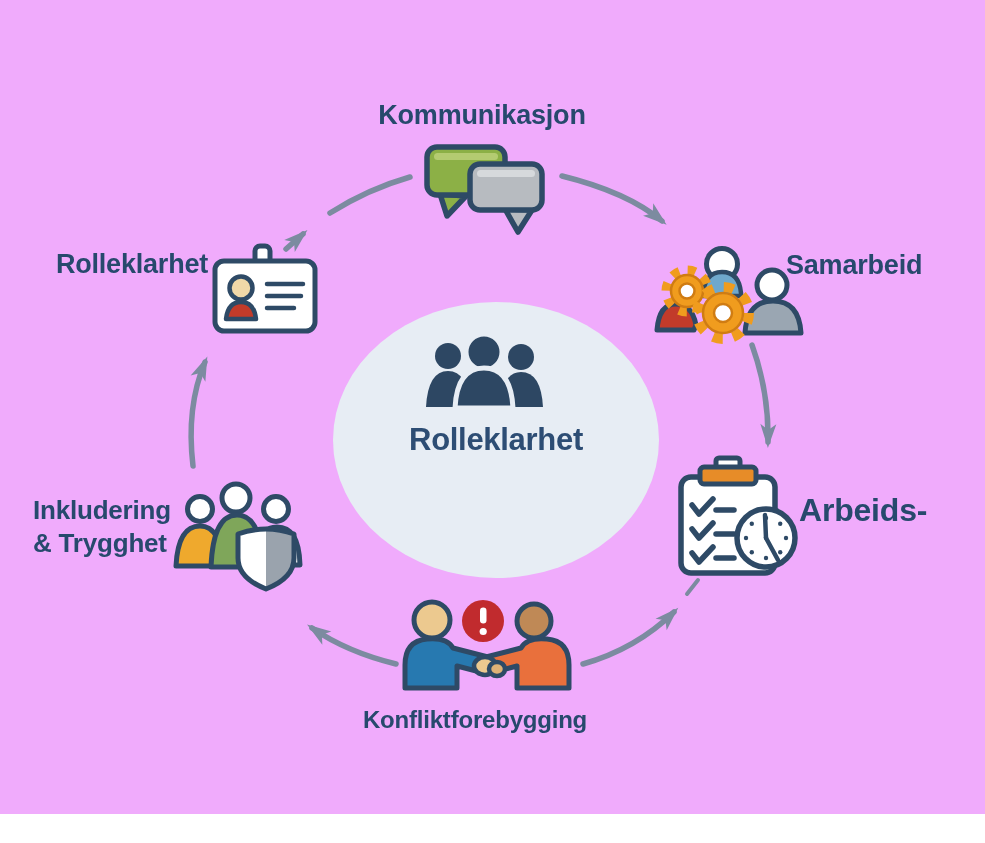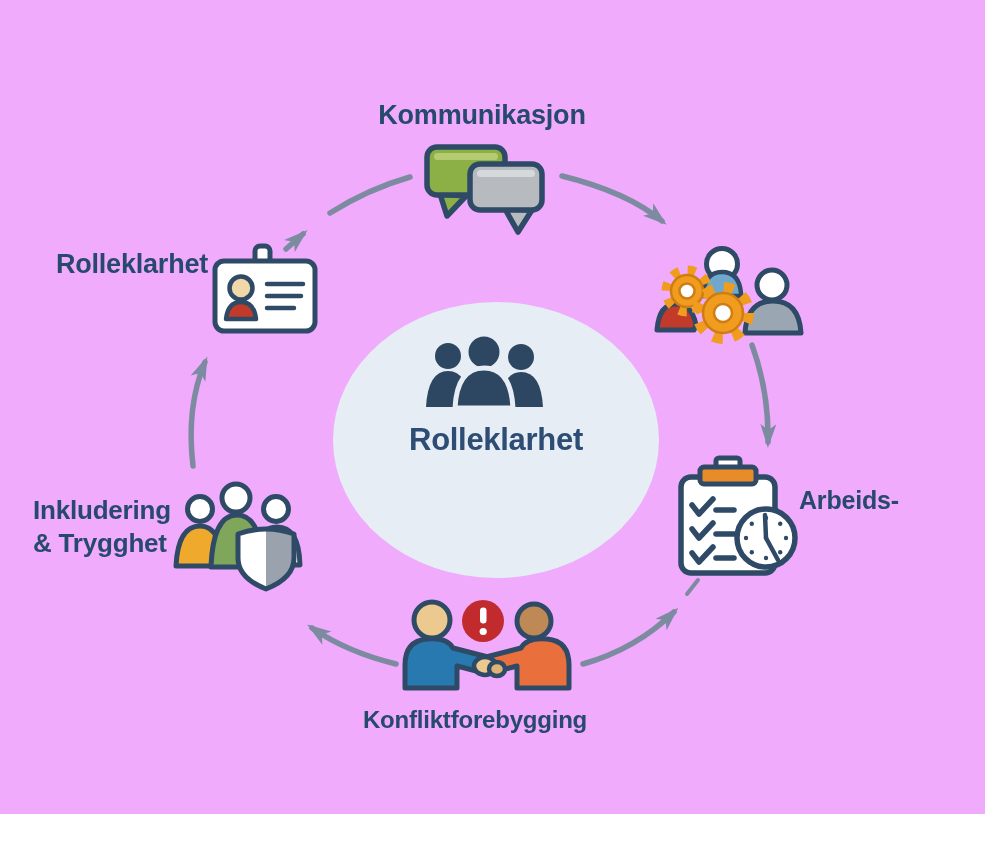--- a/index.html
+++ b/index.html
@@ -7,21 +7,21 @@
     position:relative;width:985px;height:814px;background:#f0abfc;overflow:hidden;
     font-family:"Liberation Sans",sans-serif;
   }
   #canvas > svg{position:absolute;left:0;top:0;}
   .node-label{
     position:absolute;color:#27496d;font-weight:700;letter-spacing:-0.2px;
     white-space:nowrap;
   }
   .lbl-kommunikasjon{left:282px;top:99px;width:400px;text-align:center;font-size:27px;line-height:33px;}
   .lbl-samarbeid{left:786px;top:249px;font-size:27px;line-height:33px;}
-  .lbl-arbeidsbelastning{left:799px;top:484px;font-size:25px;line-height:32px;}
+  .lbl-arbeidsbelastning{left:799px;top:494px;font-size:32px;line-height:32px;}
   .lbl-konflikt{left:175px;top:703px;width:600px;text-align:center;font-size:24px;line-height:34px;}
   .lbl-inkludering{left:33px;top:494px;font-size:26px;line-height:33px;}
   .lbl-rolleklarhet{left:2px;top:248px;width:260px;text-align:center;font-size:27px;line-height:33px;}
   .center-title{
     position:absolute;left:333px;top:421px;width:326px;text-align:center;
     color:#2d4d74;font-weight:700;letter-spacing:-0.3px;
   }
   .center-title .l1{font-size:31px;line-height:37px;}
   .center-title .l2{font-size:29px;line-height:36px;}
   svg path, svg rect, svg circle, svg ellipse{stroke-linecap:round;stroke-linejoin:round;}
@@ -148,20 +148,23 @@
       <rect x="215" y="261" width="100" height="70" rx="9" fill="#ffffff"></rect>
       <circle cx="241" cy="288" r="11.5" stroke-width="4.5" fill="#f0d8a8"></circle>
       <path d="M226,319 Q228,302 241,302 Q254,302 256,319 Z" stroke-width="4.5" fill="#c23b2a"></path>
       <path d="M267,284 L303,284 M267,296 L301,296 M267,308 L294,308" fill="none" stroke-width="4.5"></path>
     </g>
   </svg>
 
   <div class="node-label lbl-kommunikasjon">
     <div>Kommunikasjon</div>
   </div>
+  <div class="node-label lbl-samarbeid">
+    <div>Samarbeid</div>
+  </div>
   <div class="node-label lbl-arbeidsbelastning">
     <div>Arbeids-</div>
   </div>
   <div class="node-label lbl-konflikt">
     <div>Konfliktforebygging</div>
   </div>
   <div class="node-label lbl-inkludering">
     <div>Inkludering</div>
     <div>&amp; Trygghet</div>
   </div>

